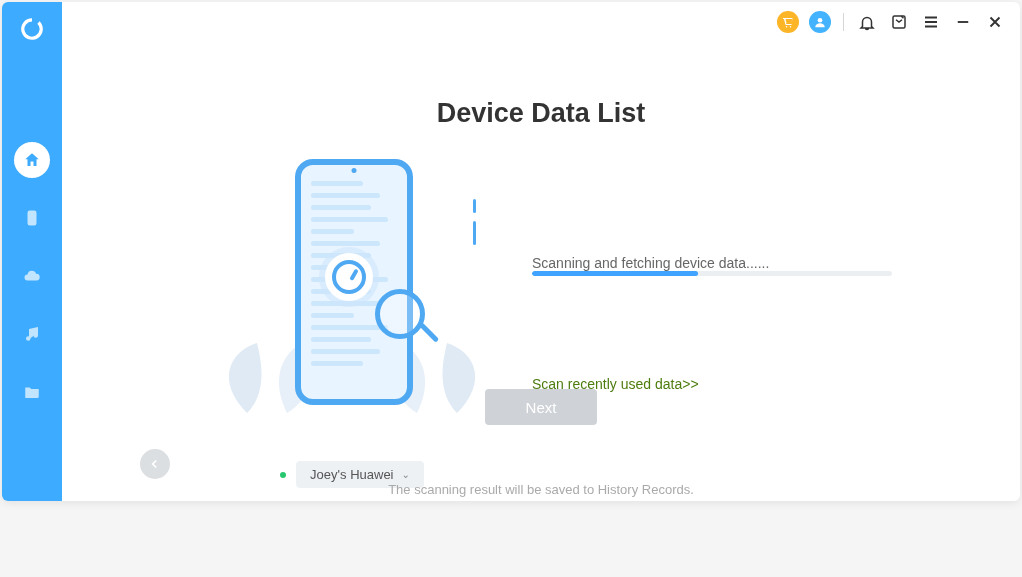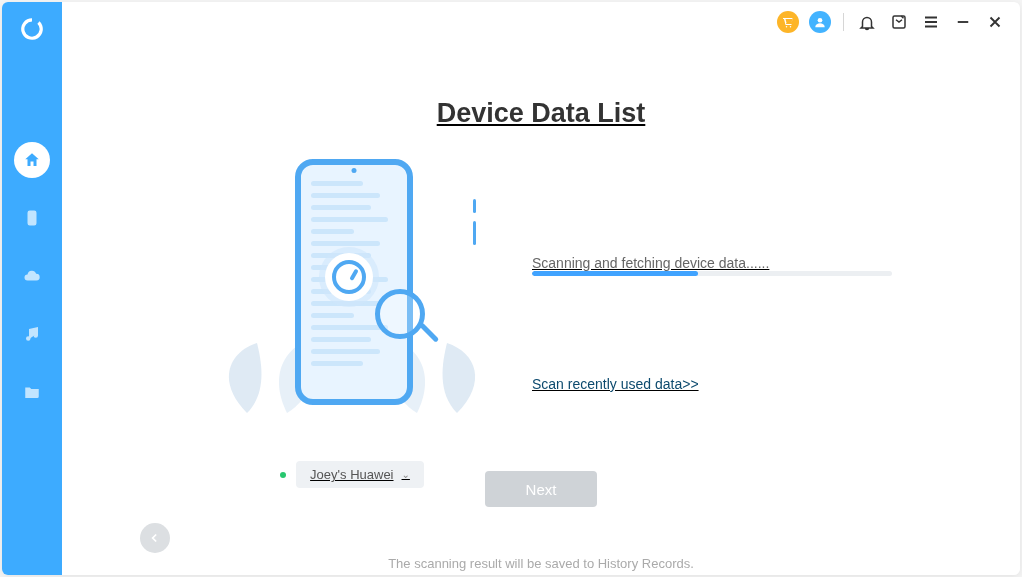--- a/index.html
+++ b/index.html
@@ -5,28 +5,27 @@
     * { box-sizing: border-box; margin: 0; padding: 0; }
     body {
       font-family: -apple-system, BlinkMacSystemFont, "Segoe UI", Arial, sans-serif;
       width: 1022px;
       height: 577px;
       background: #f5f5f5;
       overflow: hidden;
     }
     .app-window {
       width: 1018px;
-      height: 573px;
+      height: 499px;
       margin: 2px;
       background: #fff;
       border-radius: 6px;
       box-shadow: 0 2px 8px rgba(0,0,0,0.08);
       display: flex;
       position: relative;
-      text-decoration: underline;
     }
     .sidebar {
       width: 60px;
       background: #3dabff;
       border-radius: 6px 0 0 6px;
       display: flex;
       flex-direction: column;
       align-items: center;
       padding-top: 14px;
       gap: 0;
@@ -148,28 +147,28 @@
       padding-top: 96px;
       padding-right: 40px;
     }
     .status-text { font-size: 14px; color: #666; }
     .progress-track {
       width: 360px; height: 5px; background:#eceff2; border-radius:3px;
       overflow:hidden;
     }
     .progress-bar { height:100%; background:#40a3ff; border-radius:3px; }
     .scan-link {
-      margin-top: 100px; font-size: 14px; color:#0c4a6e; cursor:pointer;
+      margin-top: 100px; font-size: 14px; color:#4d7c0f; cursor:pointer;
     }
     .footer {
       position:absolute; bottom: 4px; left:0; width:100%;
       text-align:center; font-size: 13px; color:#aaa;
     }
     .next-btn {
-      position:absolute; bottom: 68px; left: 50%; transform: translateX(-50%);
+      position:absolute; bottom: 76px; left: 50%; transform: translateX(-50%);
       width: 112px; height: 36px; border-radius: 4px;
       background:#cfd3d7; color:#fff; font-size:15px;
       display:flex; align-items:center; justify-content:center;
       cursor:not-allowed;
     }
     .back-circle {
       position:absolute; left: 78px; bottom: 22px;
       width: 30px; height:30px; border-radius:50%;
       background:#dcdfe2; display:flex; align-items:center; justify-content:center;
       cursor:pointer;

